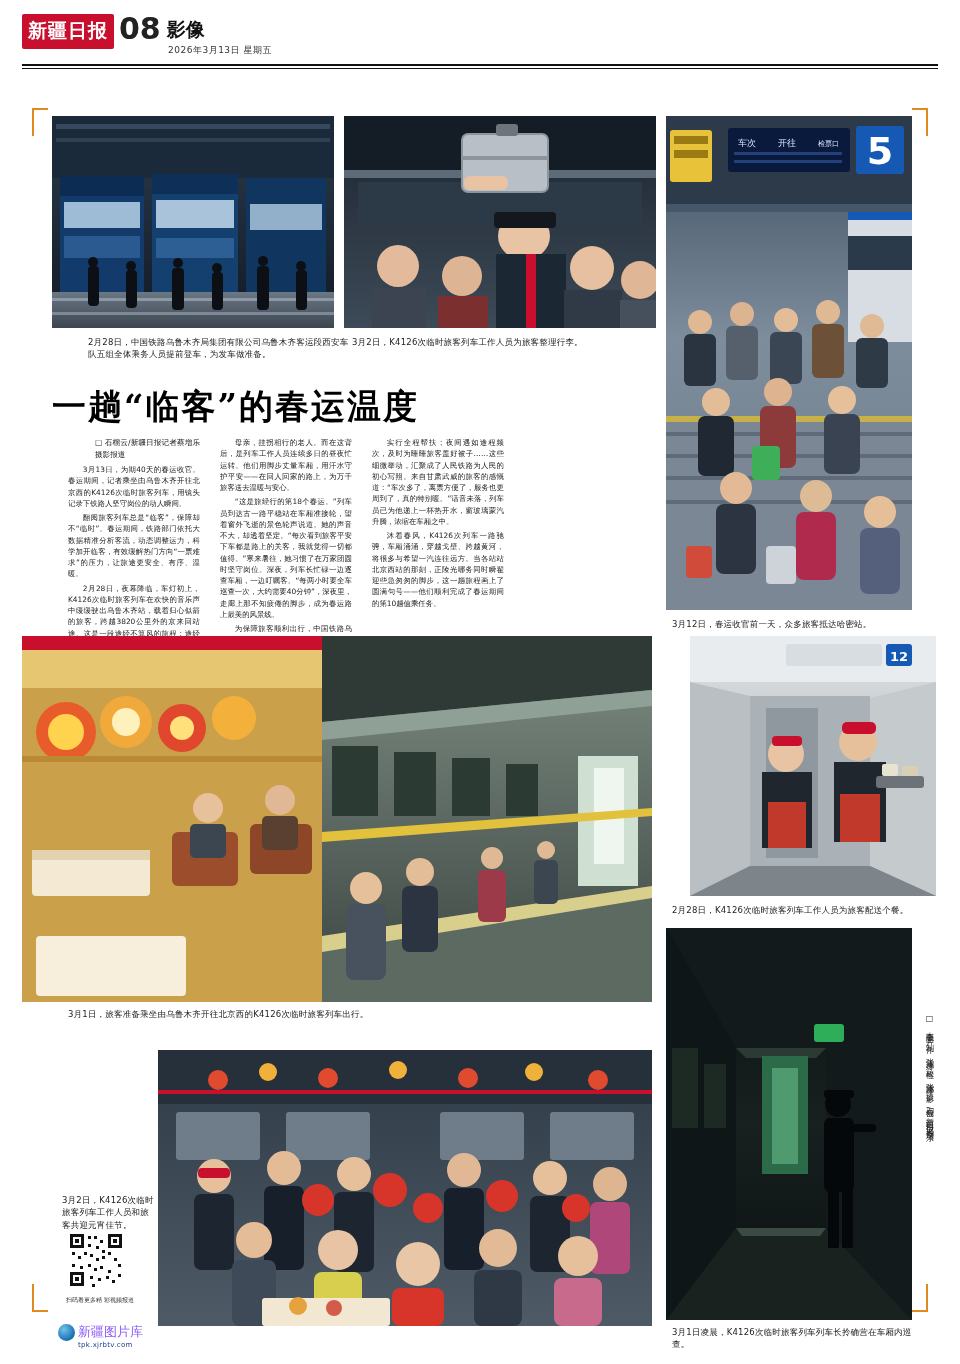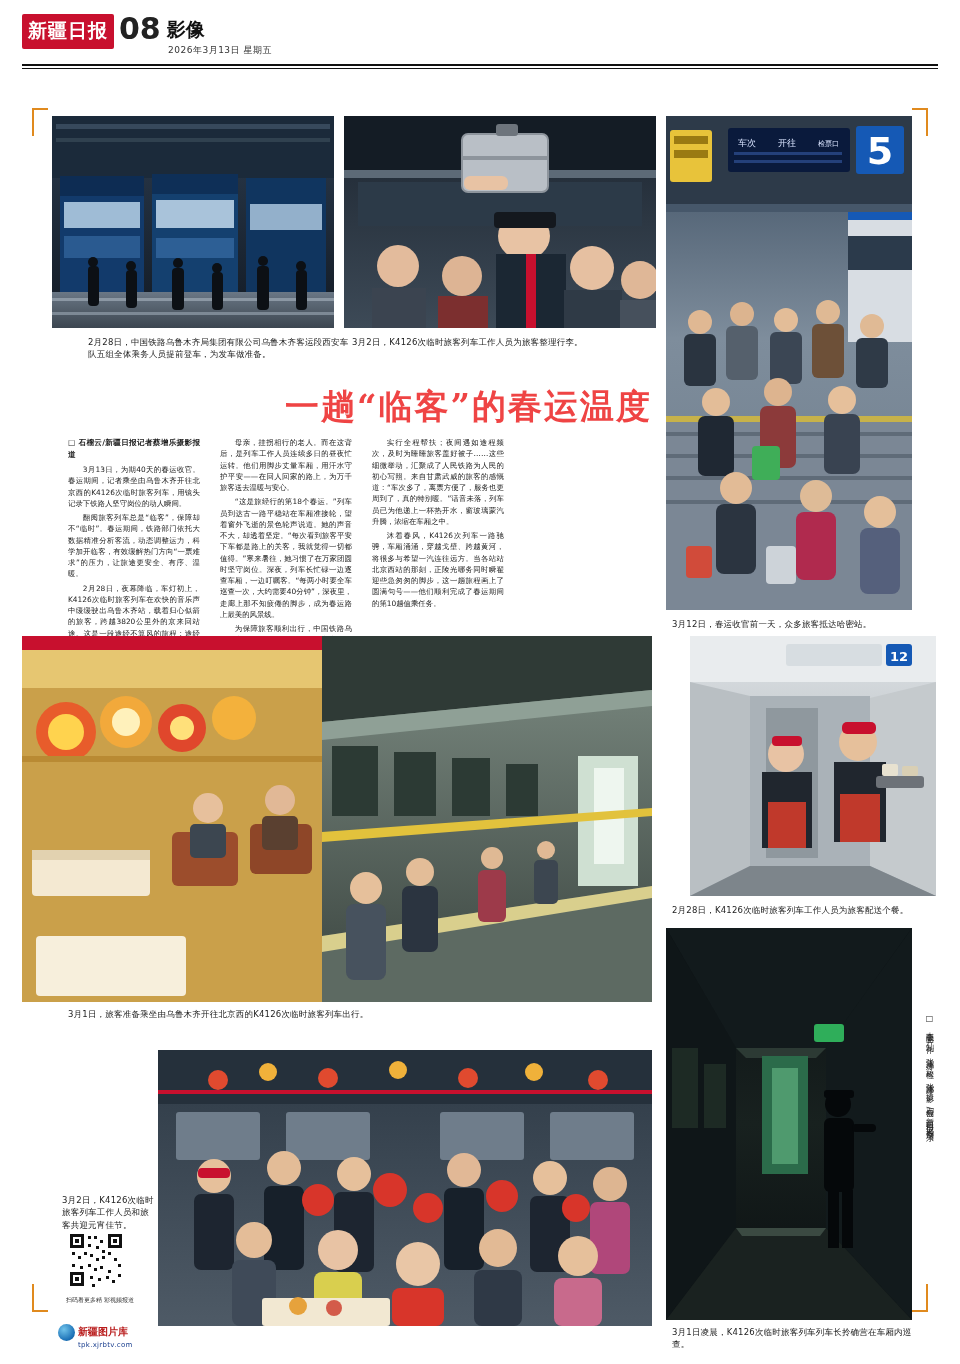--- a/index.html
+++ b/index.html
@@ -54,43 +54,43 @@
   .cap{
     position:absolute;
     font-size:8.5px;line-height:1.45;color:#222;
     font-family:"DejaVu Sans", sans-serif;
     letter-spacing:.2px;
   }
 
   
   .headline{
     position:absolute;left:52px;top:384px;width:600px;
-    text-align:right;
+    text-align:left;
     font-family:"DejaVu Serif", serif;
-    font-weight:bold;font-size:34px;letter-spacing:2px;color:#ef4444;
+    font-weight:bold;font-size:34px;letter-spacing:2px;color:#000000;
   }
   .cols{position:absolute;left:68px;top:437px;width:588px;height:170px;}
   .col{
     position:absolute;top:0;width:132px;height:172px;
     font-size:7.4px;line-height:1.52;color:#1a1a1a;
     text-align:justify;
     font-family:"DejaVu Sans", sans-serif;
   }
   .col p{margin:0 0 3px 0;text-indent:2em;}
   .col1{left:0;}
   .col2{left:152px;}
   .col3{left:304px;}
   .col4{left:456px;}
 
   
   .qrbox{position:absolute;left:68px;top:1232px;width:62px;height:62px;background:#fff;}
   .qr{width:56px;height:56px;}
   .qr-cap{position:absolute;left:62px;top:1296px;width:76px;text-align:center;font-size:6px;line-height:1.35;color:#333;font-family:"DejaVu Sans", sans-serif;}
   .piclib{position:absolute;left:58px;top:1322px;width:128px;height:26px;}
-  .piclib-name{font-size:10px;font-weight:bold;color:#b91c1c;font-family:"DejaVu Serif", serif;vertical-align:middle;}
+  .piclib-name{font-size:13px;font-weight:normal;color:#8b5cf6;font-family:"DejaVu Serif", serif;vertical-align:middle;}
   .piclib-url{font-size:7px;color:#1a3f8f;font-family:"DejaVu Sans", sans-serif;letter-spacing:.3px;}
   .globe{
     display:inline-block;width:17px;height:17px;border-radius:50%;
     background:radial-gradient(circle at 35% 32%, #6fc2ea 0%, #1a6fb5 70%, #124a7d 100%);
     vertical-align:middle;margin-right:3px;
   }
 
   
   .credits{
     position:absolute;right:26px;bottom:140px;height:210px;
@@ -279,21 +279,21 @@
         <rect x="20" y="430" width="26" height="32" rx="4" fill="#d14b3a"></rect>
       </g>
     </svg>
   </div>
   <div class="cap" style="left:672px;top:618px;width:238px;">3月12日，春运收官前一天，众多旅客抵达哈密站。</div>
 
   <div class="headline">一趟“临客”的春运温度</div>
 
   <div class="cols">
     <div class="col col1">
-      <div style="font-size:7.6px;font-weight:bold;margin-bottom:4px;">□ 石榴云/新疆日报记者蔡增乐摄影报道</div>
+      <div style="font-size:7.6px;font-weight:normal;margin-bottom:4px;margin-left:27px;">□ 石榴云/新疆日报记者蔡增乐摄影报道</div>
       <p>3月13日，为期40天的春运收官。春运期间，记者乘坐由乌鲁木齐开往北京西的K4126次临时旅客列车，用镜头记录下铁路人坚守岗位的动人瞬间。</p>
       <p>翻阅旅客列车总是“临客”，保障却不“临时”。春运期间，铁路部门依托大数据精准分析客流，动态调整运力，科学加开临客，有效缓解热门方向“一票难求”的压力，让旅途更安全、有序、温暖。</p>
       <p>2月28日，夜幕降临，车灯初上，K4126次临时旅客列车在欢快的音乐声中缓缓驶出乌鲁木齐站，载着归心似箭的旅客，跨越3820公里外的京来回站途。这是一段途经不算风的旅程：途经30站，运行超50小时。车厢里，有推着行李的务工人员，有结伴同行的学生，也有怀揣婴儿的母亲，挂拐相行的老人。而在这背后，是列车工作人员连续多日的昼夜忙运转。</p>
     </div>
     <div class="col col2">
       <p>母亲，挂拐相行的老人。而在这背后，是列车工作人员连续多日的昼夜忙运转。他们用脚步丈量车厢，用汗水守护平安——在回人回家的路上，为万千旅客送去温暖与安心。</p>
       <p>“这是旅经行的第18个春运。”列车员到达古一路平稳站在车厢准接轮，望着窗外飞逝的景色轮声说道。她的声音不大，却透着坚定。“每次看到旅客平安下车都是路上的关客，我就觉得一切都值得。”寒来暑往，她习惯了在万家团圆时坚守岗位。深夜，列车长忙碌一边逐查车厢，一边叮嘱客。“每两小时要全车巡查一次，大约需要40分钟”，深夜里，走廊上那不知疲倦的脚步，成为春运路上最美的风景线。</p>
       <p>为保障旅客顺利出行，中国铁路乌鲁木齐局集团有限公司乌鲁木齐客运段西安车队在铁客上推行“爱心服务卡”制度，对老、幼、病、残、孕等重点旅客</p>
     </div>
     <div class="col col3">

